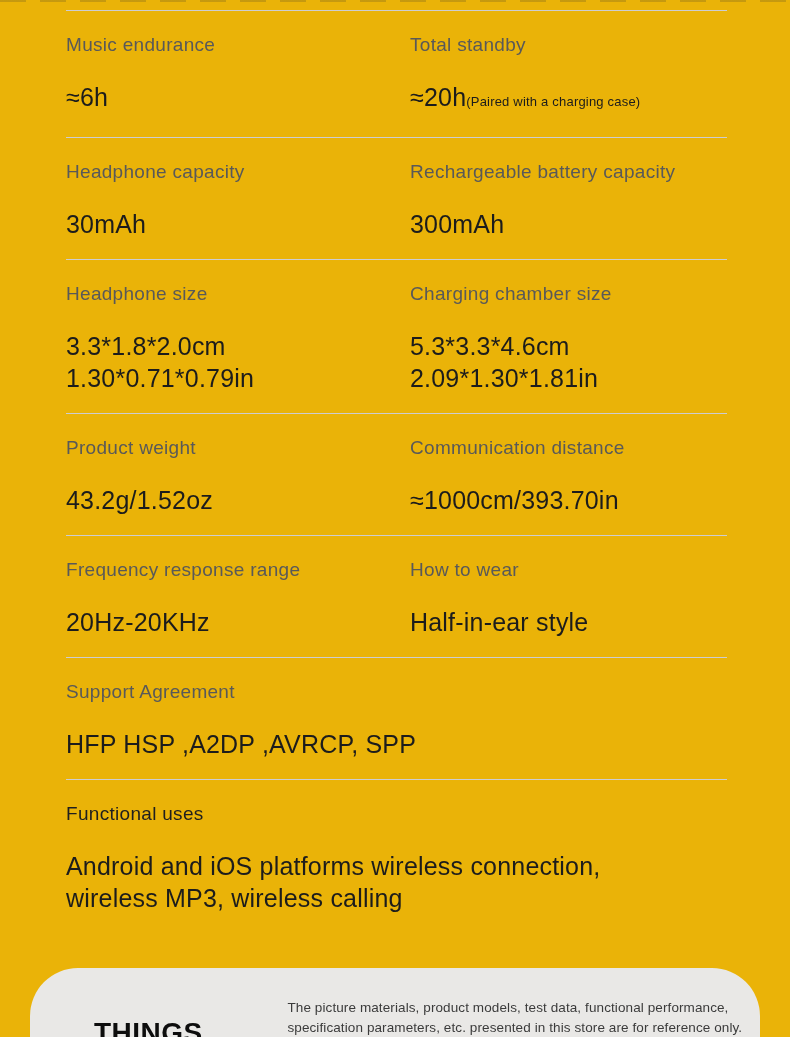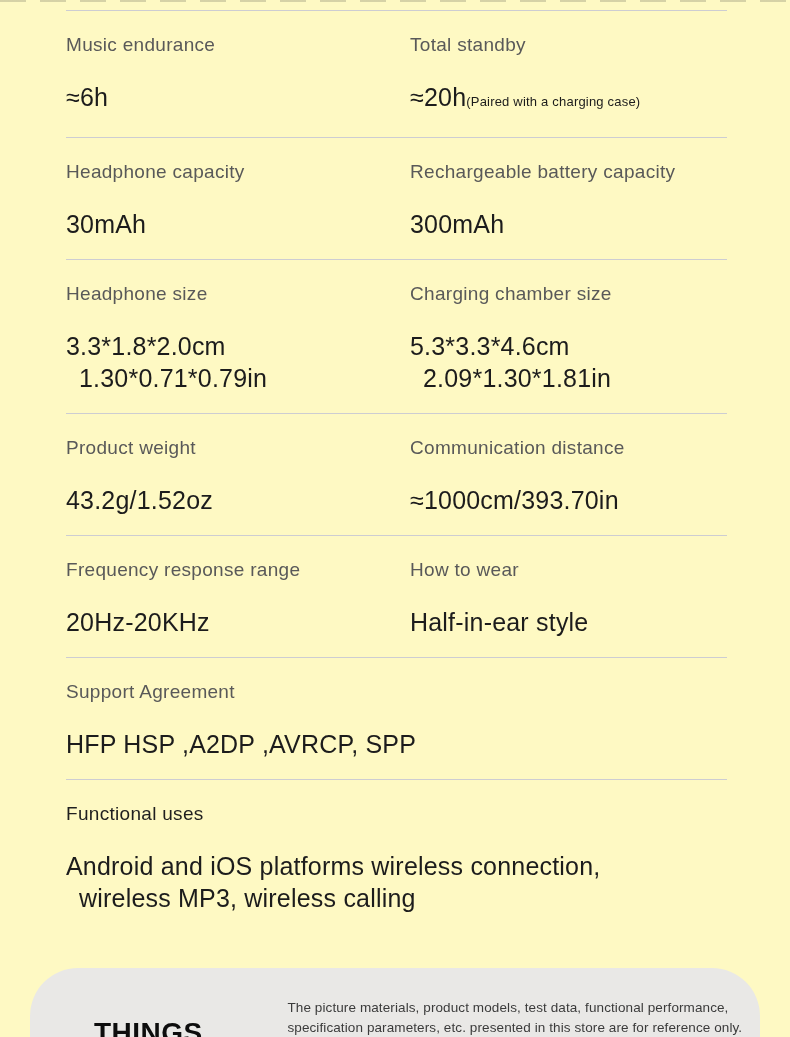--- a/index.html
+++ b/index.html
@@ -1,19 +1,19 @@
 <!DOCTYPE html>
 <html><head>
 <meta charset="utf-8">
 <style>
   html,body{margin:0;padding:0;background:#ffffff;}
   .sheet{
     position:relative;
     width:790px;height:1037px;
-    background:#fef9c3;
+    background:#eab308;
     font-family:"Liberation Sans", sans-serif;
     overflow:hidden;
     -webkit-font-smoothing:antialiased;
   }
   .top-artifact{
     position:absolute;top:0;left:0;width:790px;height:2px;
     background:repeating-linear-gradient(90deg, rgba(45,45,45,.55) 0 26px, rgba(45,45,45,0) 26px 40px);
     opacity:.35;
   }
   .rule{
@@ -32,21 +32,21 @@
   .label{
     font-size:19px;line-height:23px;color:#595959;
     letter-spacing:.3px;
   }
   .label.dark{color:#1f1f1f;}
   .value{
     font-size:25px;line-height:30px;color:#1c1c1c;
     letter-spacing:.2px;
     margin-top:26px;
   }
-  .value + .value{margin-top:2px;margin-left:13px;}
+  .value + .value{margin-top:2px;}
   .value-note{
     font-size:13px;color:#1c1c1c;letter-spacing:.2px;
   }
   .note-box{
     margin:35px 30px 0 30px;
     width:730px;height:159px;
     background:#e9e8e6;
     border-radius:48px;
     display:flex;align-items:center;
     box-sizing:border-box;

